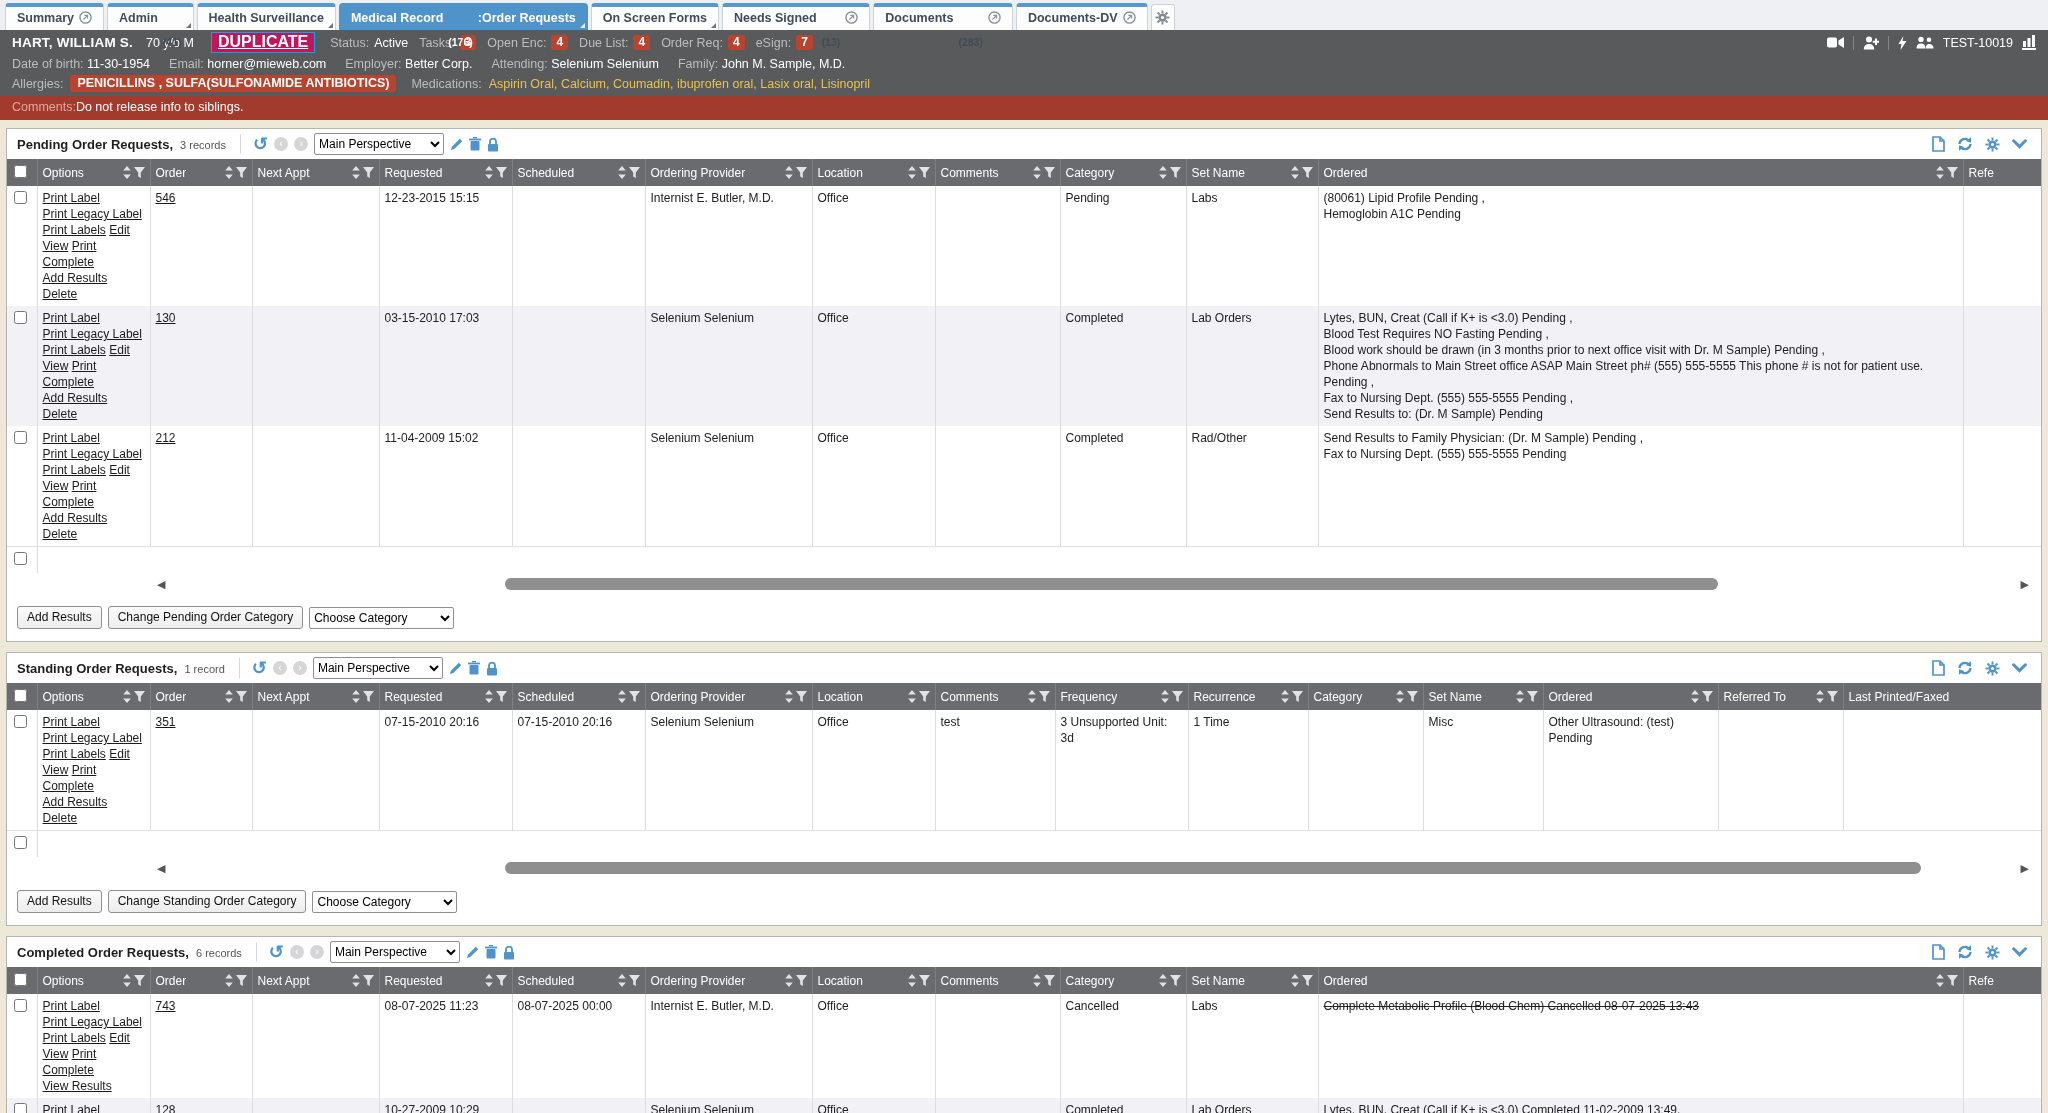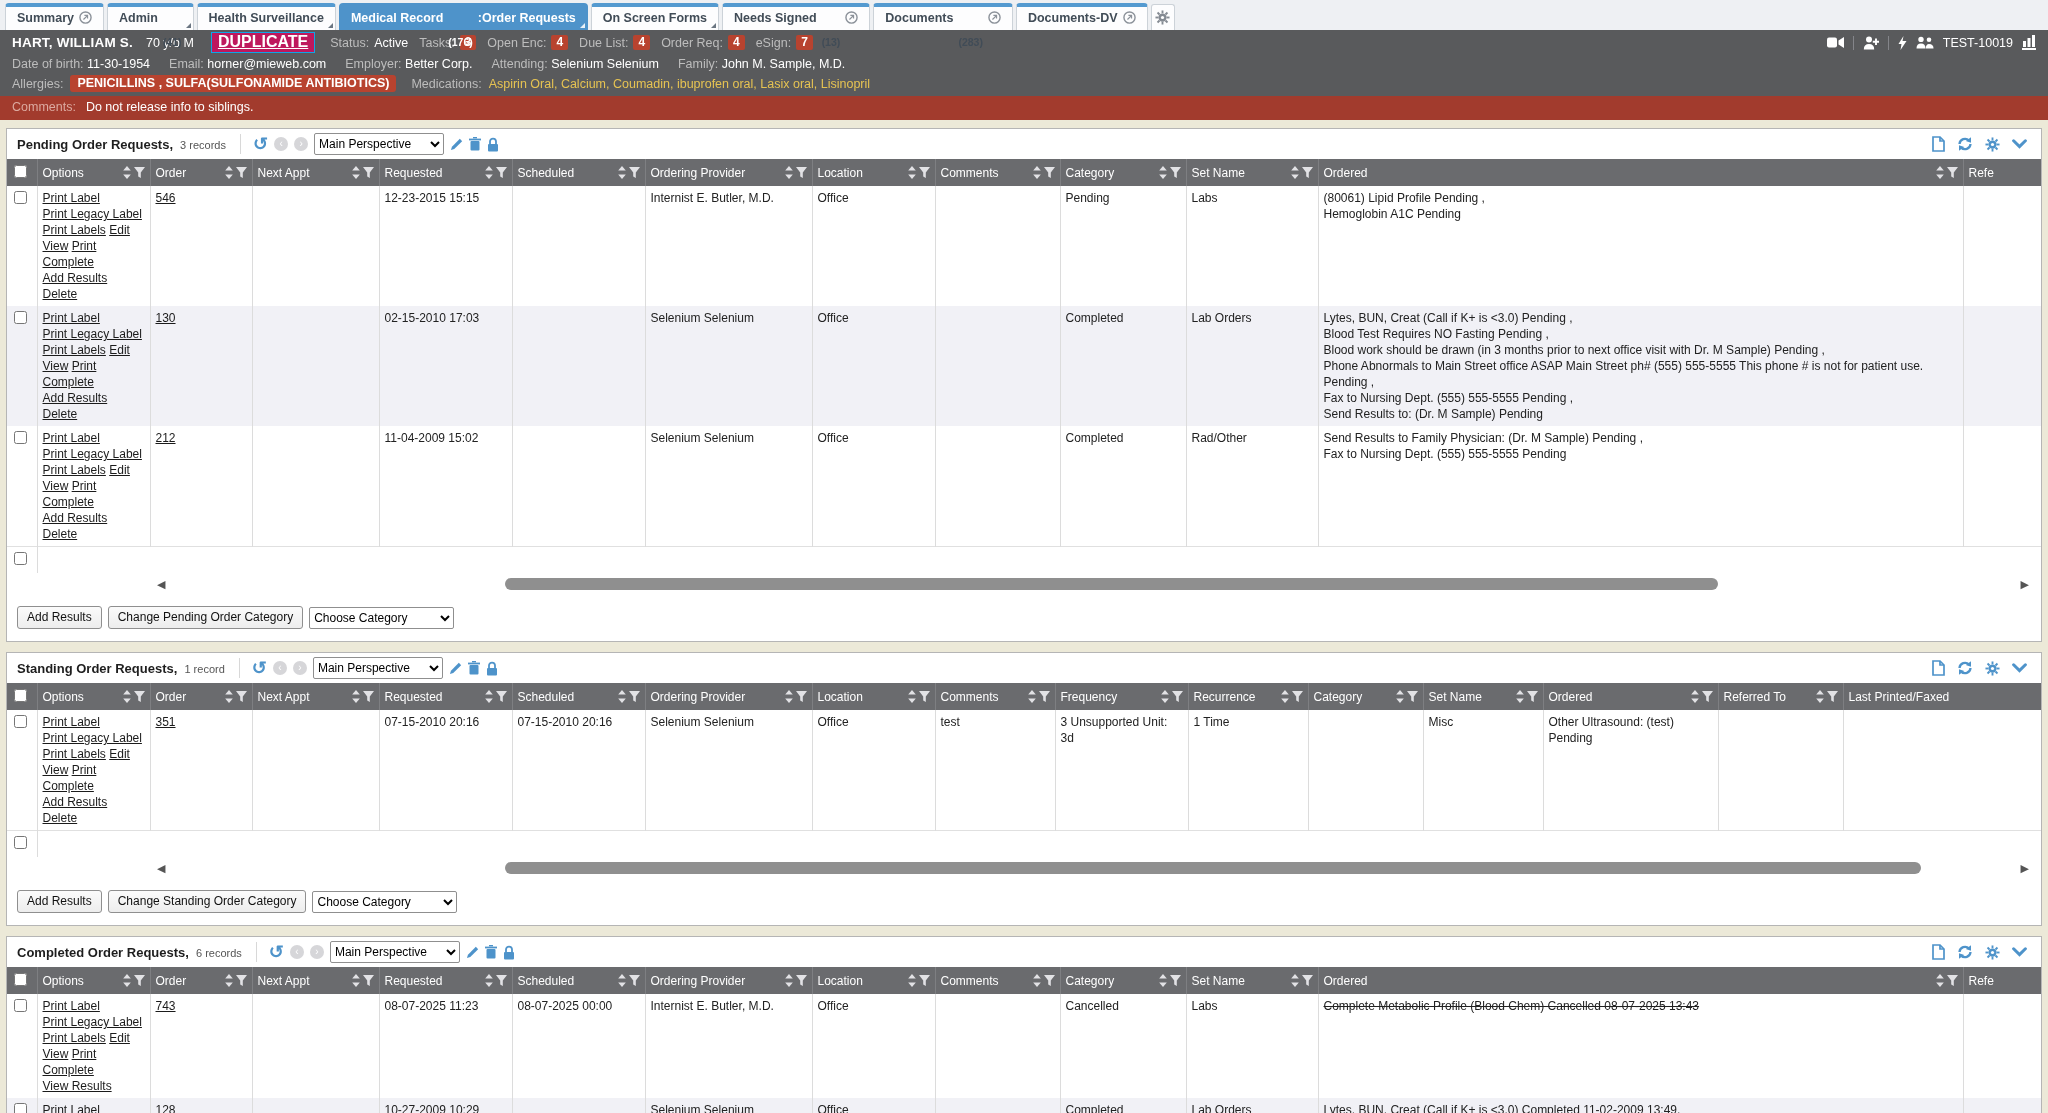--- a/index.html
+++ b/index.html
@@ -38,21 +38,21 @@
   .grp { display:flex; align-items:center; gap:5px; }
   .rt-icons { margin-left:auto; display:flex; align-items:center; gap:9px; }
   .rt-icons .ric { display:inline-flex; color:#fff; cursor:pointer; }
   .vdiv { width:1px; height:14px; background:#84858a; }
   .station { font-size:12.5px; }
   .chart-ic { border-bottom:2px solid #fff; padding-bottom:1px; }
   .alg-badge { background:#b8432f; border-radius:3px; color:#fff; padding:1px 7px 2px 7px; font-weight:bold; cursor:pointer; }
   .meds { color:#e6c352; }
   .pair { margin-right:12px; white-space:nowrap; }
 
-  .comments-bar { background:#a23b2d; color:#fff; padding:4px 12px 6px 12px; font-size:12.5px; display:flex; gap:10px; }
+  .comments-bar { background:#a23b2d; color:#fff; padding:4px 12px 6px 12px; font-size:12.5px; display:flex; }
   .comments-bar .lbl { color:#dcaaa0; }
 
   
   .panel { background:#fff; border:1px solid #b5b5b5; margin:8px 6px 10px 6px; overflow:hidden; }
   .ptoolbar { display:flex; align-items:center; padding:5px 10px; gap:8px; }
   .ptitle { font-weight:bold; font-size:13px; color:#1e1e1e; }
   .reccount { font-size:11px; color:#555; font-weight:normal; margin-left:4px; }
   .navgrp { display:flex; align-items:center; gap:6px; border-left:1px solid #d8d8d8; padding-left:12px; margin-left:6px; height:20px; }
   .undo { color:#4e93ca; font-size:18px; font-weight:bold; line-height:14px; cursor:pointer; }
   .navcirc { width:14px; height:14px; border-radius:50%; background:#d6d6d9; color:#fff; font-size:10px;
@@ -566,21 +566,21 @@
               <div><a class="lnk">Print Label</a></div>
               <div><a class="lnk">Print Legacy Label</a></div>
               <div><a class="lnk">Print Labels</a> <a class="lnk">Edit</a></div>
               <div><a class="lnk">View</a> <a class="lnk">Print</a></div>
               <div><a class="lnk">Complete</a></div>
               <div><a class="lnk">Add Results</a></div>
               <div><a class="lnk">Delete</a></div>
             </td>
             <td><a class="lnk">130</a></td>
             <td></td>
-            <td>02-15-2010 17:03</td>
+            <td>03-15-2010 17:03</td>
             <td></td>
             <td>Selenium Selenium</td>
             <td>Office</td>
             <td></td>
             <td>Completed</td>
             <td>Lab Orders</td>
             <td>
               <div>Lytes, BUN, Creat (Call if K+ is &lt;3.0) Pending ,</div>
               <div>Blood Test Requires NO Fasting Pending ,</div>
               <div>Blood work should be drawn (in 3 months prior to next office visit with Dr. M Sample) Pending ,</div>

